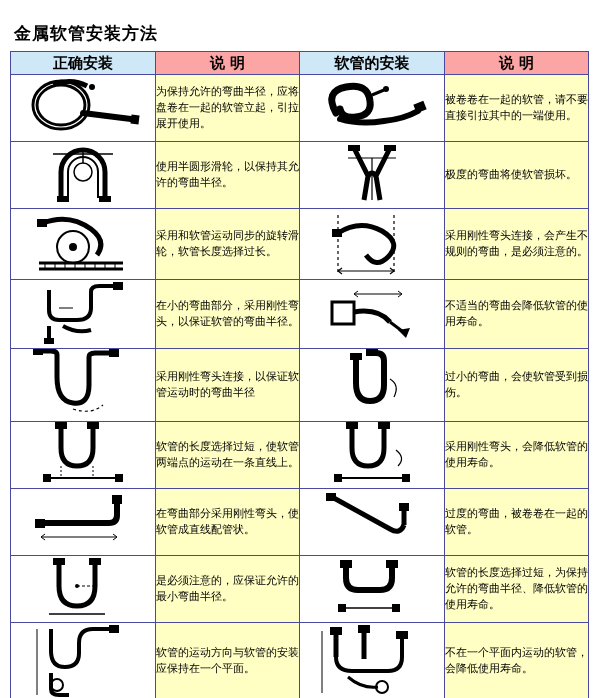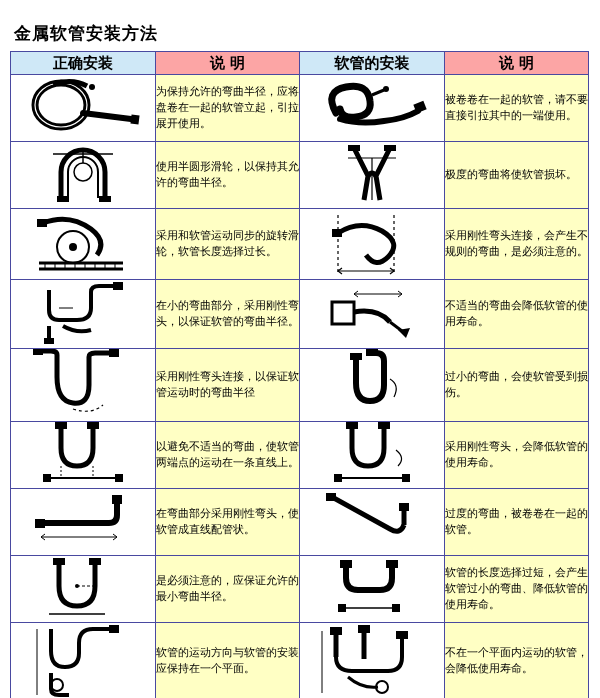--- a/index.html
+++ b/index.html
@@ -267,21 +267,21 @@
               <rect x="42" y="0" width="12" height="7" fill="#000"></rect>
               <rect x="74" y="0" width="12" height="7" fill="#000"></rect>
               <line x1="34" y1="56" x2="106" y2="56" stroke="#000" stroke-width="2"></line>
               <rect x="30" y="52" width="8" height="8" fill="#000"></rect>
               <rect x="102" y="52" width="8" height="8" fill="#000"></rect>
               <line x1="48" y1="44" x2="48" y2="54" stroke="#000" stroke-width="1" stroke-dasharray="2,2"></line>
               <line x1="80" y1="44" x2="80" y2="54" stroke="#000" stroke-width="1" stroke-dasharray="2,2"></line>
             </svg>
           </span>
         </td>
-        <td class="txtcell">以避免不适当的弯曲，使软管两端点的运动在一条直线上。</td>
+        <td class="txtcell">软管的长度选择过短，使软管两端点的运动在一条直线上。</td>
         <td class="imgcell">
           <span class="fig">
             <svg width="140" height="66" viewBox="0 0 140 66">
               <path d="M50 4 L50 26 q0 18 16 18 q16 0 16 -18 L82 4" fill="none" stroke="#000" stroke-width="5"></path>
               <rect x="44" y="0" width="12" height="7" fill="#000"></rect>
               <rect x="76" y="0" width="12" height="7" fill="#000"></rect>
               <line x1="36" y1="56" x2="104" y2="56" stroke="#000" stroke-width="2"></line>
               <rect x="32" y="52" width="8" height="8" fill="#000"></rect>
               <rect x="100" y="52" width="8" height="8" fill="#000"></rect>
               <path d="M94 28 q10 8 2 16" fill="none" stroke="#000" stroke-width="1.2"></path>
@@ -337,21 +337,21 @@
             <svg width="140" height="66" viewBox="0 0 140 66">
               <path d="M44 10 L44 22 q0 12 12 12 L78 34 q12 0 12 -12 L90 10" fill="none" stroke="#000" stroke-width="6"></path>
               <rect x="38" y="4" width="12" height="8" fill="#000"></rect>
               <rect x="84" y="4" width="12" height="8" fill="#000"></rect>
               <line x1="40" y1="52" x2="94" y2="52" stroke="#000" stroke-width="1.5"></line>
               <rect x="36" y="48" width="8" height="8" fill="#000"></rect>
               <rect x="90" y="48" width="8" height="8" fill="#000"></rect>
             </svg>
           </span>
         </td>
-        <td class="txtcell">软管的长度选择过短，会产生软管过小的弯曲、降低软管的使用寿命。</td>
+        <td class="txtcell">软管的长度选择过短，为保持允许的弯曲半径、降低软管的使用寿命。</td>
       </tr>
 
       <tr>
         <td class="imgcell">
           <span class="fig">
             <svg width="140" height="76" viewBox="0 0 140 76">
               <path d="M38 6 L38 28 q0 16 14 16 q14 0 14 -14 L66 20 q0 -14 14 -14 L100 6" fill="none" stroke="#000" stroke-width="4"></path>
               <path d="M38 50 L38 66 q0 6 8 6 L56 72" fill="none" stroke="#000" stroke-width="4"></path>
               <circle cx="44" cy="62" r="6" fill="none" stroke="#000" stroke-width="2"></circle>
               <rect x="96" y="2" width="10" height="8" fill="#000"></rect>

